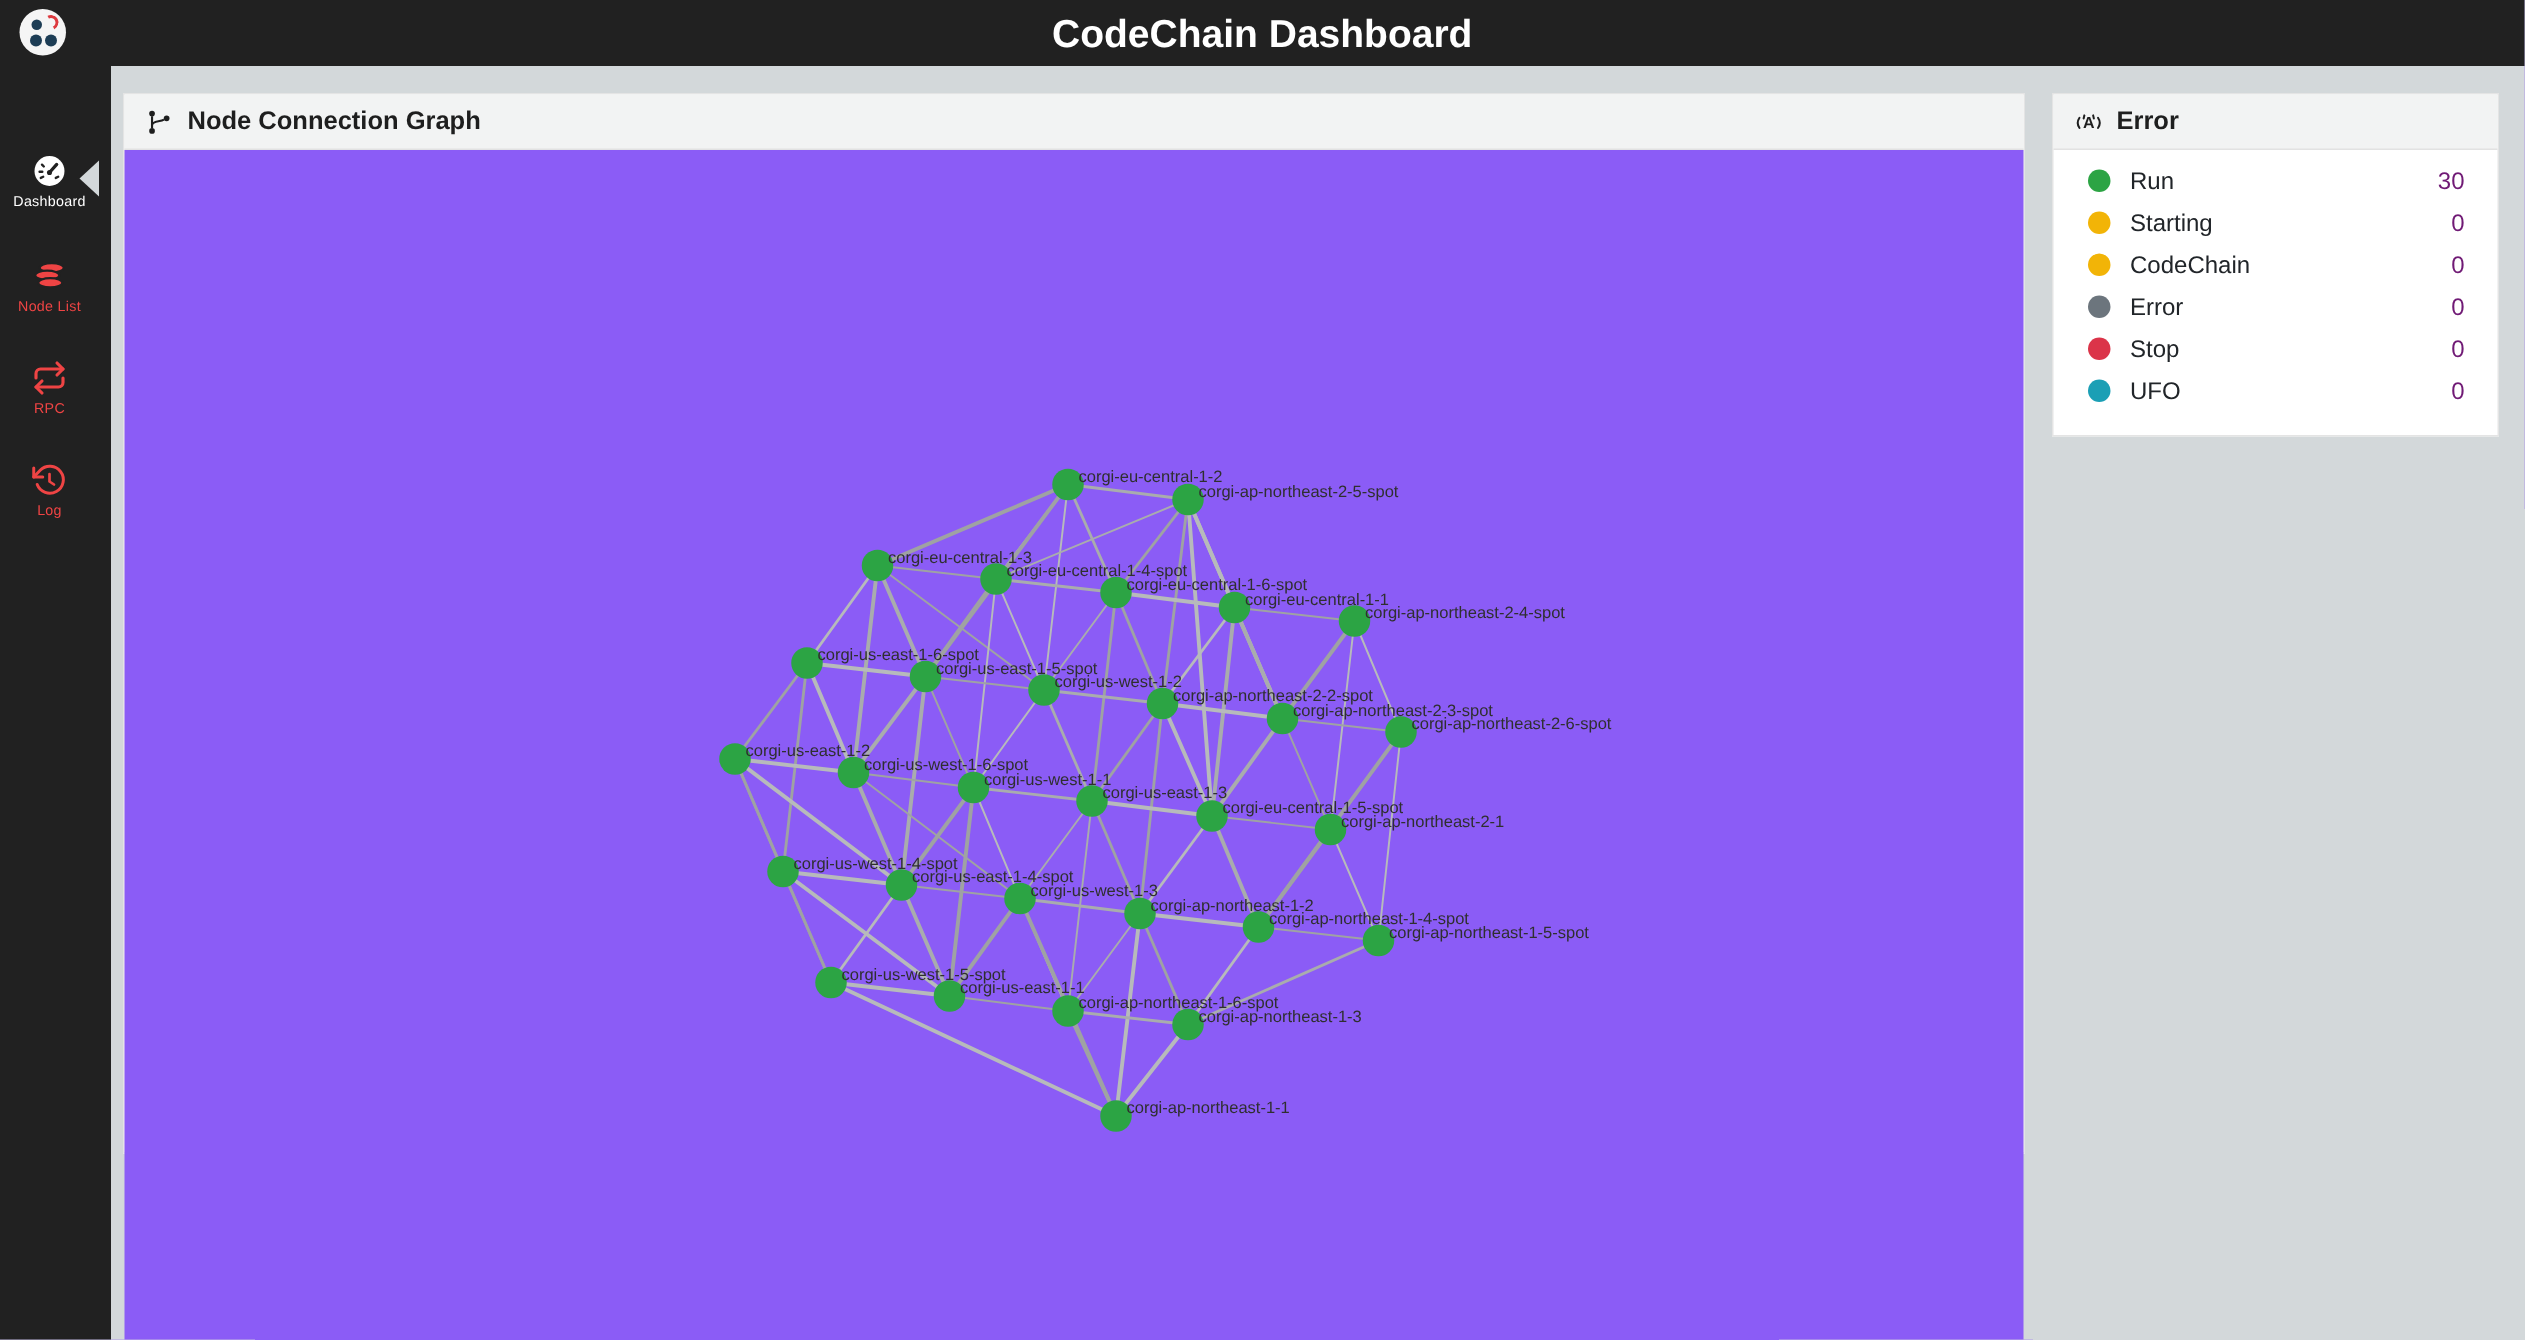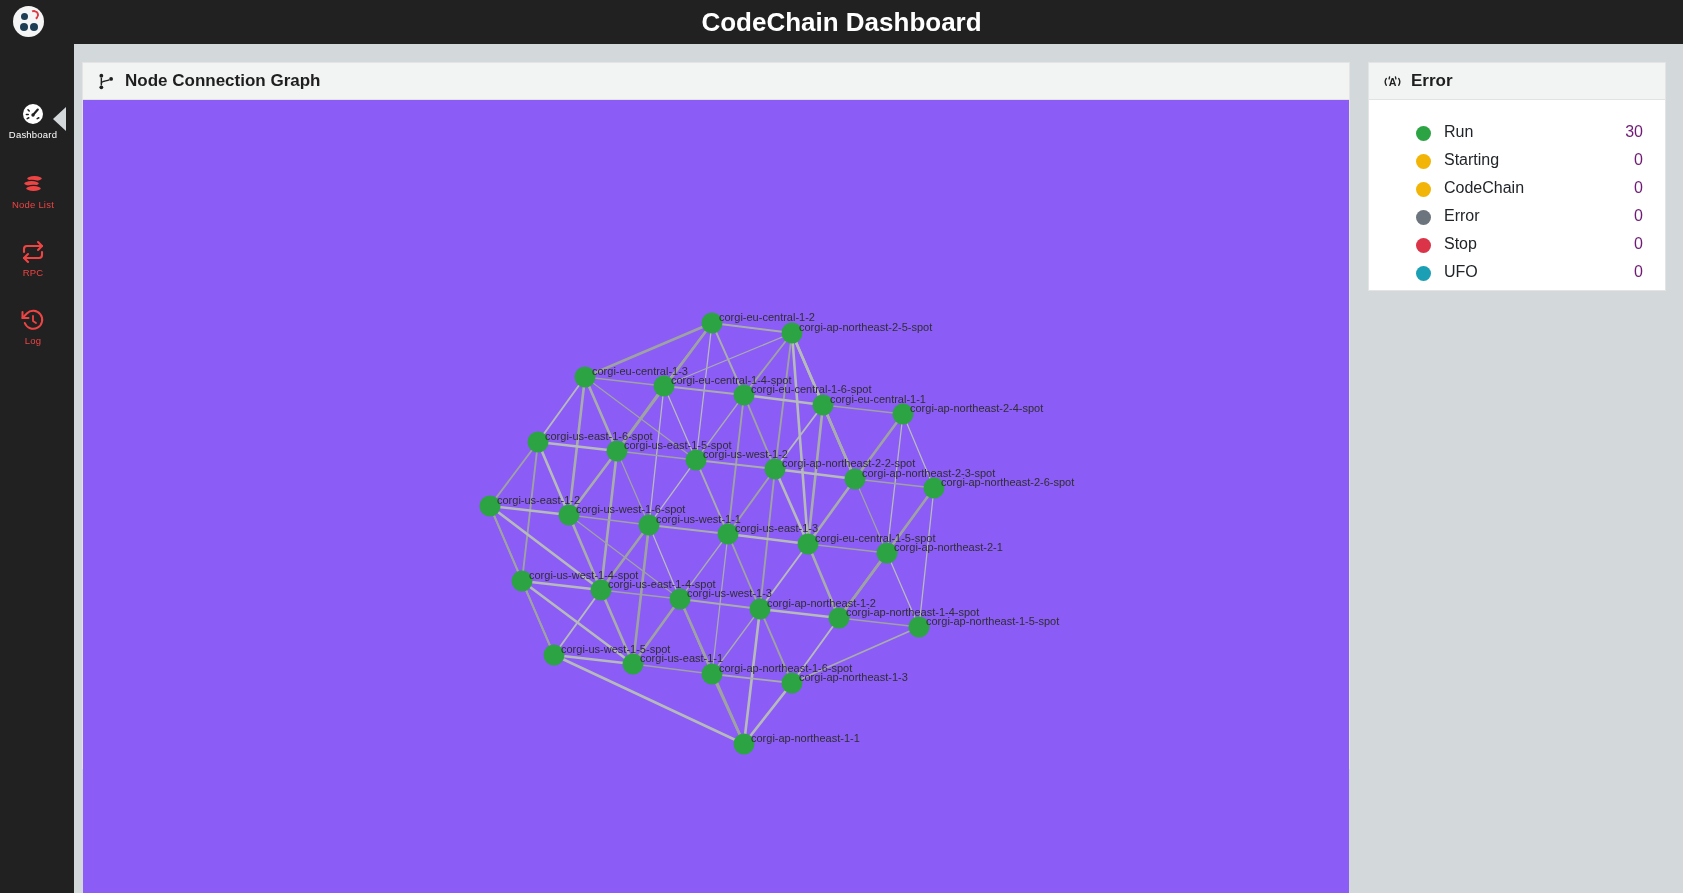--- a/index.html
+++ b/index.html
@@ -42,21 +42,21 @@
     font-size:17px; font-weight:bold; color:#1e1e1e; }
   .panel-header svg { width:19px; height:19px; flex:0 0 auto; }
 
   .graph-panel { left:82px; top:62px; width:1268px; height:707px; }
   .graph-body { position:relative; width:100%; height:793px; background:#8b5cf6; }
   .graph-body svg { display:block; }
   .graph-body text { font-family:"Liberation Sans", sans-serif; }
 
   .status-panel { left:1368px; top:62px; width:298px; height:229px; }
   .status-body { padding:13px 0 0 0; }
-  .status-row { display:flex; align-items:flex-end; height:28px; padding:0 22px 0 23px;margin-left:24px; }
+  .status-row { display:flex; align-items:flex-start; height:28px; padding:0 22px 0 23px; }
   .status-dot { width:15px; height:15px; border-radius:50%; flex:0 0 auto; }
   .status-label { margin-left:13px; font-size:16px; color:#212529; }
   .status-count { margin-left:auto; font-size:16px; color:#701a75; }
 </style>
 </head>
 <body>
 
 <header class="topbar">
   <div class="logo">
     <span class="dot d1"></span>

